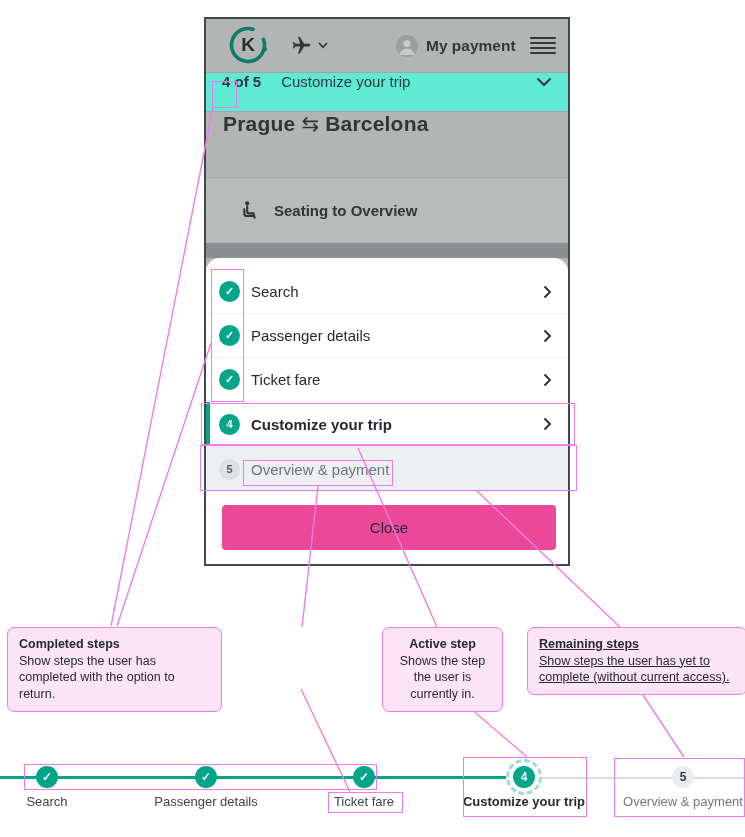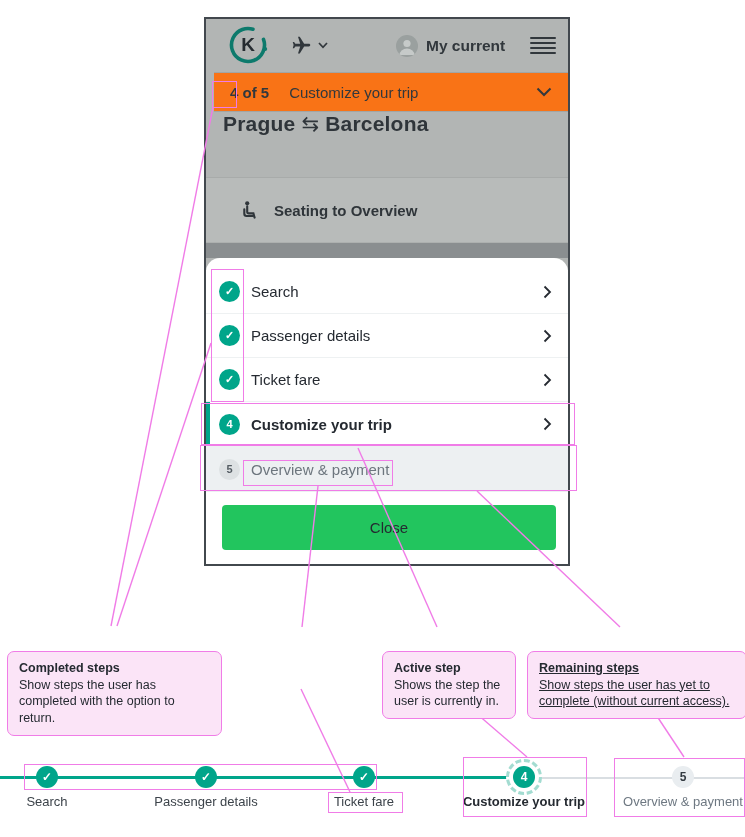--- a/index.html
+++ b/index.html
@@ -14,23 +14,23 @@
   .logo { position:absolute; left:21px; top:5px; width:42px; height:42px; }
   .logo-k { position:absolute; left:0; top:0; width:42px; height:42px; display:flex;
             align-items:center; justify-content:center; font-size:19px; font-weight:bold; color:#262c31; }
   .plane-wrap { position:absolute; left:85px; top:16px; display:flex; align-items:center; gap:6px; }
   .avatar { position:absolute; left:189px; top:15px; width:24px; height:24px; }
   .myaccount { position:absolute; left:220px; top:18px; font-size:15.5px; font-weight:600; color:#31373c; }
   .hamburger { position:absolute; right:12px; top:18px; width:26px; height:17px;
                display:flex; flex-direction:column; justify-content:space-between; }
   .hamburger div { height:2.4px; background:#31373c; border-radius:1px; }
 
-  .stepbar { position:relative; height:40px; background:#f97316;
+  .stepbar { position:relative; height:40px; background:#5eead4;
              border-top:1px solid #a2a5a4; border-bottom:1px solid #a2a5a4;
-             display:flex; align-items:center; padding:0 16px;margin-left:8px; }
+             display:flex; padding:0 16px; }
   .stepbar .counter { font-weight:bold; font-size:15px; color:#32383d; }
   .stepbar .bartitle { margin-left:20px; font-size:15px; color:#32383d; }
   .stepbar .chev { margin-left:auto; }
 
   .route { height:65px; background:#b2b5b4; display:flex; align-items:flex-start; padding-left:17px; }
   .route .rt { font-size:21px; font-weight:bold; color:#2f353a; letter-spacing:.2px; }
   .route .swap { padding:0 6px; font-weight:normal; }
 
   .seating { height:66px; background:#b8bbba; border-top:1px solid #a8abaa; border-bottom:1px solid #adb0af;
              display:flex; align-items:center; padding-left:34px; }
@@ -45,29 +45,29 @@
   .mrow.div { border-bottom:1px solid #eef1f2; }
   .mrow .badge { width:21px; height:21px; border-radius:50%; display:flex; align-items:center;
                  justify-content:center; font-size:11px; font-weight:bold; flex:0 0 21px; }
   .badge.done, .badge.active { background:#00a58a; color:#fff; }
   .badge.todo { background:#dde1e3; color:#545c63; }
   .mrow .mlabel { margin-left:11px; font-size:15px; font-weight:500; color:#252a31; flex:1; }
   .mrow.active { border-left:4px solid #00a58a; padding-left:9px; }
   .mrow.active .mlabel { font-weight:bold; }
   .mrow.todo { background:#edf0f2; height:46px; }
   .mrow.todo .mlabel { color:#6d767e; }
-  .closebtn { position:absolute; left:16px; top:247px; width:334px; height:45px; background:#22c55e;
+  .closebtn { position:absolute; left:16px; top:247px; width:334px; height:45px; background:#ec4899;
               border:none; border-radius:4px; font-family:inherit; font-size:15px; font-weight:500;
               color:#252a31; display:flex; align-items:center; justify-content:center; cursor:pointer; }
 
   
   .hl { position:absolute; border:1.5px solid #f07ce7; background:transparent; z-index:6; pointer-events:none; }
   #lines { position:absolute; left:0; top:0; width:745px; height:837px; z-index:5; pointer-events:none; }
   .callout { position:absolute; background:#fbe4f7; border:1.5px solid #f07ce7; border-radius:7px;
-             padding:8px 11px; font-size:12.5px; line-height:1.33; z-index:7;margin-top:24px; }
+             padding:8px 11px; font-size:12.5px; line-height:1.33; z-index:7; }
   .callout b { display:block; font-size:12.5px; }
 
   
   .tealline { position:absolute; left:0; top:776px; width:524px; height:2.5px; background:#00a58a; }
   .grayline { position:absolute; left:524px; top:777px; width:221px; height:1.8px; background:#d9dee2; }
   .scircle { position:absolute; width:22px; height:22px; border-radius:50%; display:flex;
              align-items:center; justify-content:center; font-size:12px; font-weight:bold; z-index:2; }
   .scircle.done, .scircle.active { background:#00a58a; color:#fff; }
   .scircle.todo { background:#e9edf0; color:#333a41; font-weight:600; }
   .halo { position:absolute; left:506px; top:759px; width:36px; height:36px; border:3px dashed #a3dcd1;
@@ -112,21 +112,21 @@
                 <circle cx="12" cy="12" r="11"></circle>
               </clipPath>
             </defs>
           <circle cx="12" cy="12" r="11" fill="#9aa09f"></circle>
           <g clip-path="url(#avclip)">
             <circle cx="12" cy="9.5" r="3.6" fill="#c6cac9"></circle>
             <path d="M4.5 21 a7.5 6.5 0 0 1 15 0 z" fill="#c6cac9"></path>
           </g>
         </svg>
       </div>
-      <div class="myaccount">My current</div>
+      <div class="myaccount">My payment</div>
 
       <div class="hamburger">
         <div></div>
           <div></div>
           <div></div>
           <div></div>
       </div>
     </div>
 
     <div class="stepbar">
@@ -219,21 +219,21 @@
       <line x1="448" y1="689" x2="527" y2="757"></line>
       <line x1="477" y1="491" x2="620" y2="627"></line>
       <line x1="639" y1="689" x2="684" y2="757"></line>
     </g>
   </svg>
 
   <div class="callout" style="left:7px;top:627px;width:215px;min-height:62px;">
     <b>Completed steps</b>
     <span>Show steps the user has completed with the option to return.</span>
   </div>
-  <div class="callout" style="left:382px;top:627px;width:134px;min-height:62px;">
+  <div class="callout" style="left:382px;top:627px;width:121px;min-height:62px;text-align:center;">
     <b>Active step</b>
     <span>Shows the step the user is currently in.</span>
   </div>
   <div class="callout" style="left:527px;top:627px;width:220px;min-height:62px;text-decoration:underline;">
     <b>Remaining steps</b>
     <span>Show steps the user has yet to complete (without current access).</span>
   </div>
 
   <div class="tealline"></div>
   <div class="grayline"></div>

